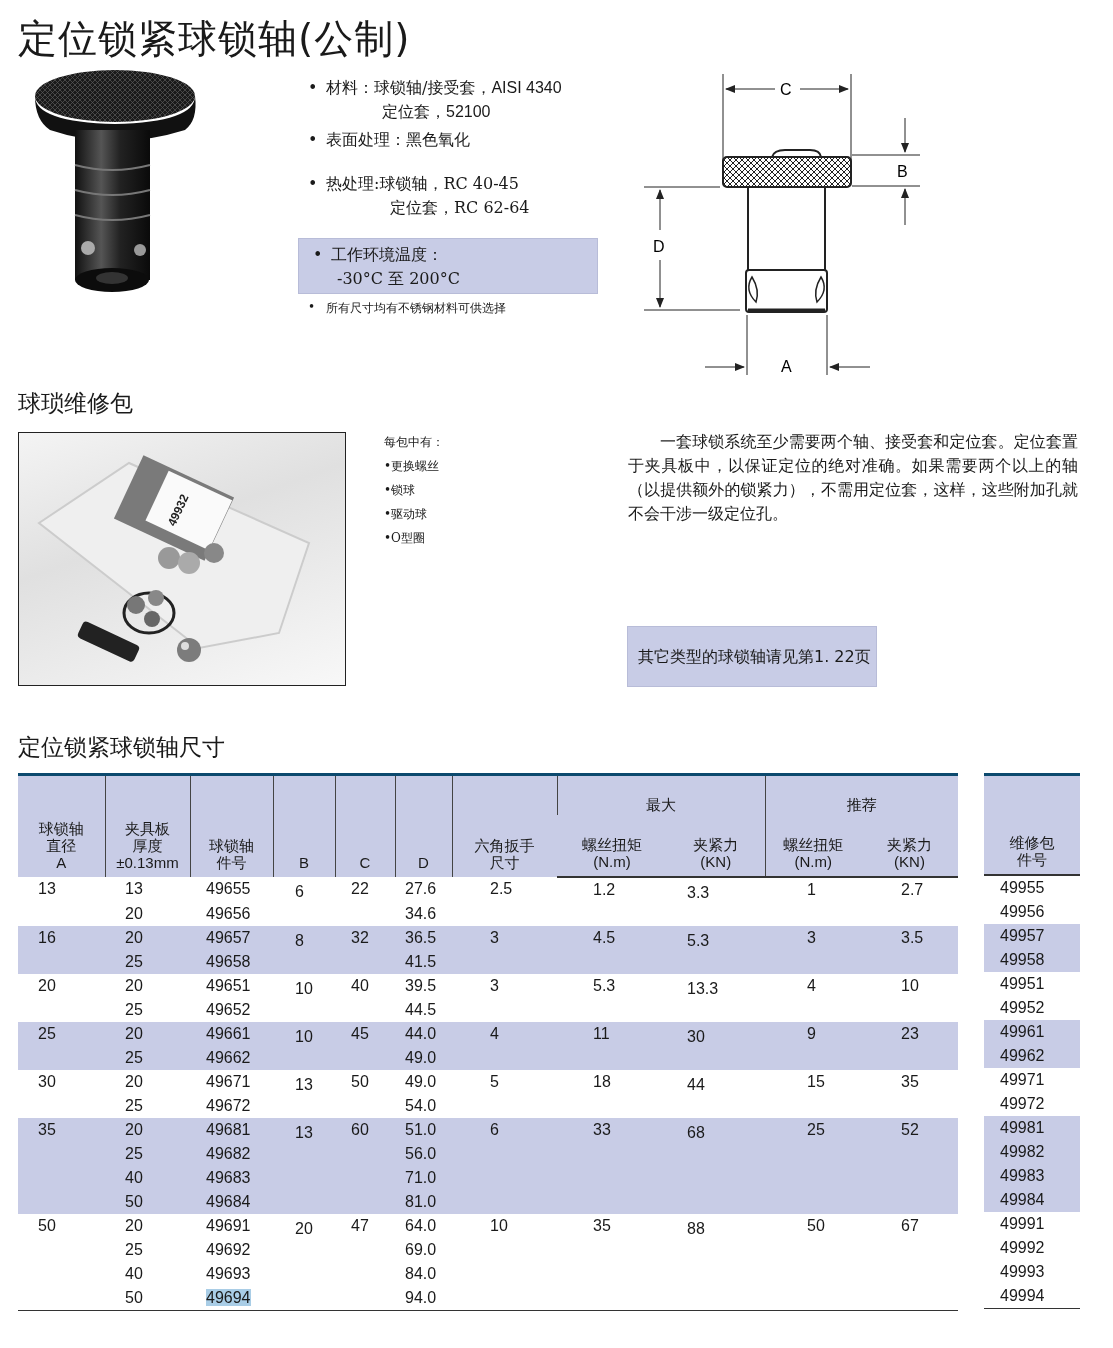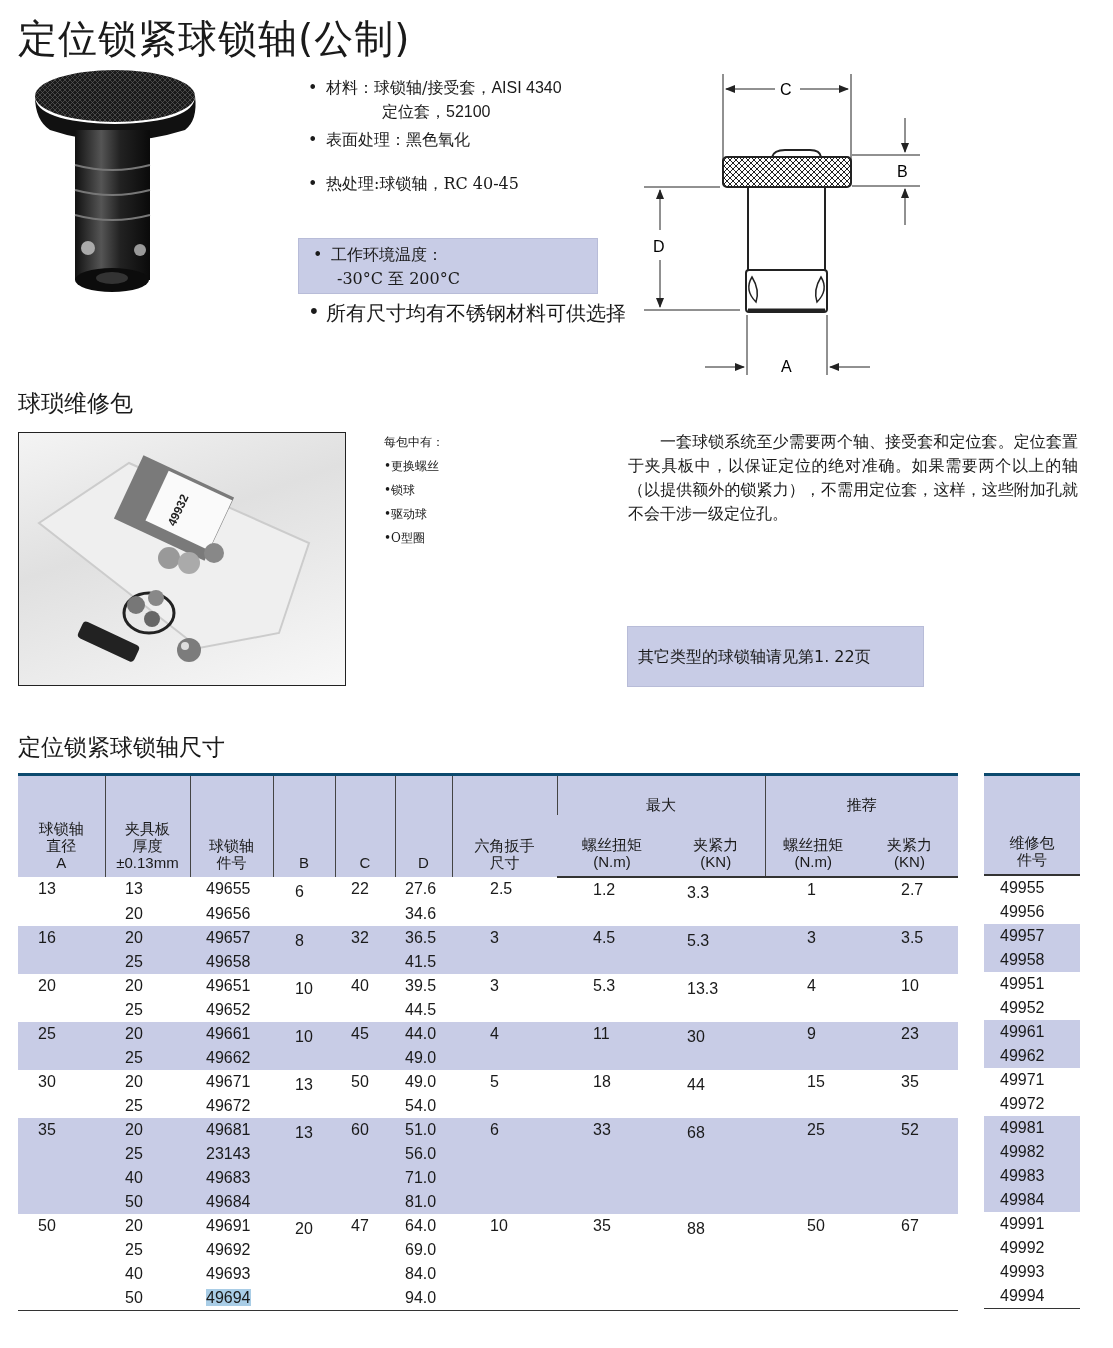--- a/index.html
+++ b/index.html
@@ -14,31 +14,31 @@
 
   .specs { left: 308px; top: 76px; font-size: 16px; line-height: 24px; font-family: "DejaVu Serif", serif; }
   .specs .li { position: relative; padding-left: 18px; }
   .specs .li::before { content: "•"; position: absolute; left: 0; }
   .specs .sub { padding-left: 74px; }
   .specs .sub2 { padding-left: 82px; }
   .tempbox { left: 298px; top: 238px; width: 300px; height: 56px; background: #c8cce6; border: 1px solid #b8bcd8;
              font-size: 16px; line-height: 24px; font-family: "DejaVu Serif", serif; padding: 4px 0 0 14px; }
   .tempbox .li { position: relative; padding-left: 18px; }
   .tempbox .li::before { content: "•"; position: absolute; left: 0; }
-  .stainless { left: 308px; top: 300px; font-size: 20px; font-family: "DejaVu Serif", serif; padding-left: 18px; }
+  .stainless { left: 308px; top: 300px; font-size: 12px; font-family: "DejaVu Serif", serif; padding-left: 18px; }
   .stainless::before { content: "•"; position: absolute; left: 0; }
 
   .diagram { left: 640px; top: 70px; width: 300px; height: 310px; }
 
   .kit-title { left: 18px; top: 388px; text-align: right; }
   .photo2 { left: 18px; top: 432px; width: 328px; height: 254px; border: 1px solid #222; background: linear-gradient(160deg,#f4f4f4 0%,#e0e0e0 40%,#f8f8f8 100%); overflow: hidden; }
   .kitlist { left: 384px; top: 430px; font-size: 12px; line-height: 24px; font-family: "DejaVu Serif", serif; }
 
   .para { left: 628px; top: 430px; width: 450px; font-size: 16px; line-height: 24px; font-family: "DejaVu Serif", serif; text-align: justify; text-indent: 2em; }
-  .seebox { left: 627px; top: 626px; width: 297px; height: 61px; background: #c8cce6; border: 1px solid #b8bcd8;
+  .seebox { left: 627px; top: 626px; width: 250px; height: 61px; background: #c8cce6; border: 1px solid #b8bcd8;
             font-size: 16px; font-family: "DejaVu Sans", sans-serif; padding: 20px 0 0 10px; }
 
   .tbl-title { left: 18px; top: 732px; }
 
   
   table { border-collapse: collapse; position: absolute; font-family: "Liberation Sans", sans-serif; font-size: 16px; }
   .main-tbl { left: 18px; top: 773px; width: 940px; }
   .kit-tbl { left: 984px; top: 773px; width: 96px; }
   thead th { background: #c8cce6; font-weight: normal; font-size: 15px; line-height: 17px; vertical-align: bottom;
              padding: 0 2px 6px; border-left: 1px solid #444; text-align: center; }
@@ -99,20 +99,21 @@
   <div class="li">
     <span>材料：球锁轴/接受套，</span><span style="font-family:'Liberation Sans',sans-serif">AISI 4340</span>
   </div>
   <div class="sub">
     <span>定位套，</span><span style="font-family:'Liberation Sans',sans-serif">52100</span>
   </div>
   <div class="li" style="margin-top:4px">表面处理：黑色氧化</div>
   <div class="li" style="margin-top:20px">
     <span>热处理:球锁轴，</span><span>RC 40-45</span>
   </div>
+  <div class="sub2">定位套，RC 62-64</div>
 </div>
 <div class="abs tempbox">
   <div class="li">工作环境温度：</div>
   <div style="padding-left:24px">-30°C 至 200°C</div>
 </div>
 <div class="abs stainless">所有尺寸均有不锈钢材料可供选择</div>
 
 <svg class="abs diagram" viewBox="0 0 300 310" font-family="Liberation Sans, sans-serif" font-size="16">
   <defs>
     <pattern id="knurl2" width="6" height="6" patternUnits="userSpaceOnUse">
@@ -375,21 +376,21 @@
         <td class="c-d"><span class="">51.0</span></td>
         <td class="c-h"><span class="">6</span></td>
         <td class="c-mt"><span class="">33</span></td>
         <td class="c-mf"><span class="lowered">68</span></td>
         <td class="c-rt"><span class="">25</span></td>
         <td class="c-rf"><span class="">52</span></td>
       </tr>
       <tr class="shade">
         <td class="c-a"></td>
         <td class="c-t"><span class="">25</span></td>
-        <td class="c-p"><span class="">23143</span></td>
+        <td class="c-p"><span class="">49682</span></td>
         <td class="c-b"></td>
         <td class="c-c"></td>
         <td class="c-d"><span class="">56.0</span></td>
         <td class="c-h"></td>
         <td class="c-mt"></td>
         <td class="c-mf"></td>
         <td class="c-rt"></td>
         <td class="c-rf"></td>
       </tr>
       <tr class="shade">

